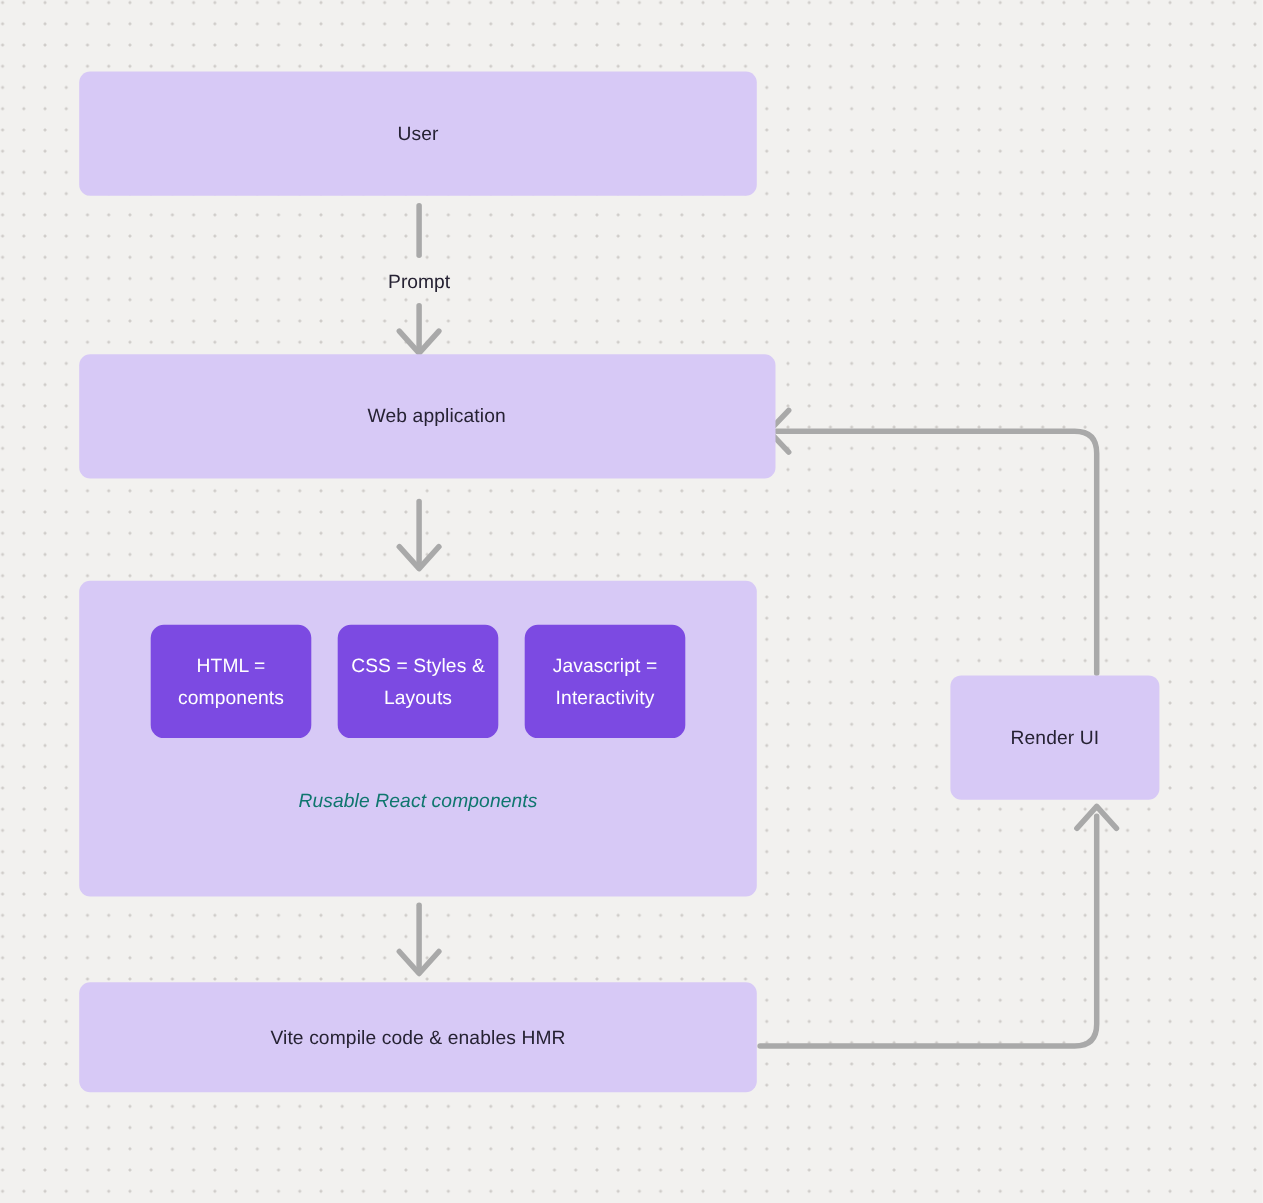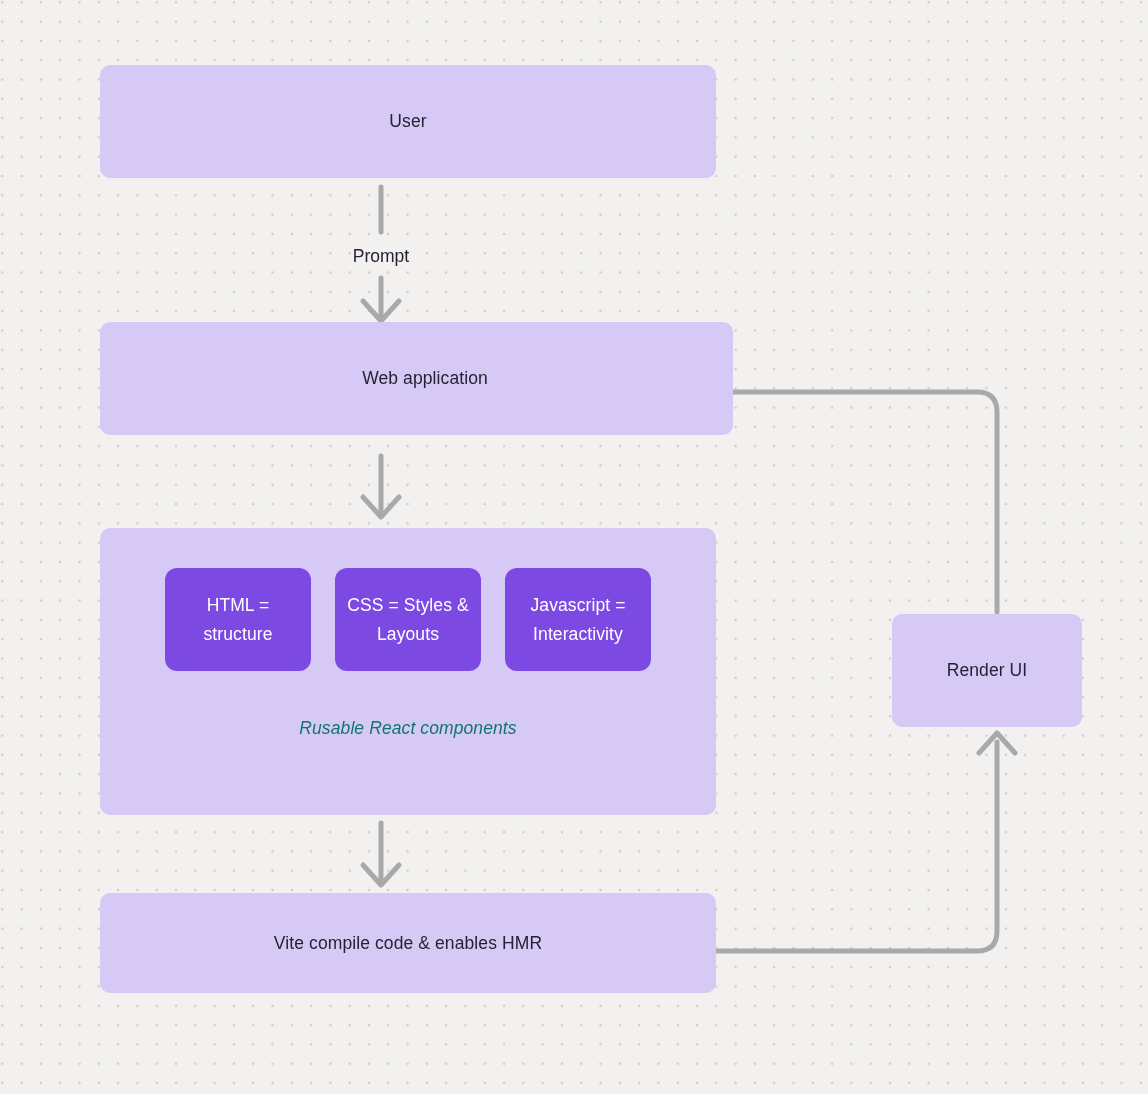--- a/index.html
+++ b/index.html
@@ -40,21 +40,20 @@
     background: #d7c9f6;
     border-radius: 10px;
     display: flex;
     align-items: center;
     justify-content: center;
     text-align: center;
     color: #262233;
     font-size: 17.5px;
     font-weight: 500;
     letter-spacing: 0.1px;
-    margin-left: 28px;
   }
   .node-user        { left: 72px;  top: 65px;  width: 616px; height: 113px; }
   .node-webapp      { left: 72px;  top: 322px; width: 616px; height: 113px; padding-left: 17px; }
   .node-group       { left: 72px;  top: 528px; width: 616px; height: 287px; display: block; }
   .node-vite        { left: 72px;  top: 893px; width: 616px; height: 100px; }
   .node-render      { left: 864px; top: 614px; width: 190px; height: 113px; }
   .chip {
     position: absolute;
     top: 40px;
     width: 146px;
@@ -127,21 +126,21 @@
   </div>
 
   <div class="edge-label">Prompt</div>
 
   <div class="node node-webapp">
     <span>Web application</span>
   </div>
 
   <div class="node node-group">
     <div class="chip chip-html">
-      <span>HTML = structure</span>
+      <span>HTML = components</span>
     </div>
     <div class="chip chip-js">
       <span>Javascript = Interactivity</span>
     </div>
     <div class="chip chip-css">
       <span>CSS = Styles &amp; Layouts</span>
     </div>
     <div class="group-caption">Rusable React components</div>
   </div>
 

